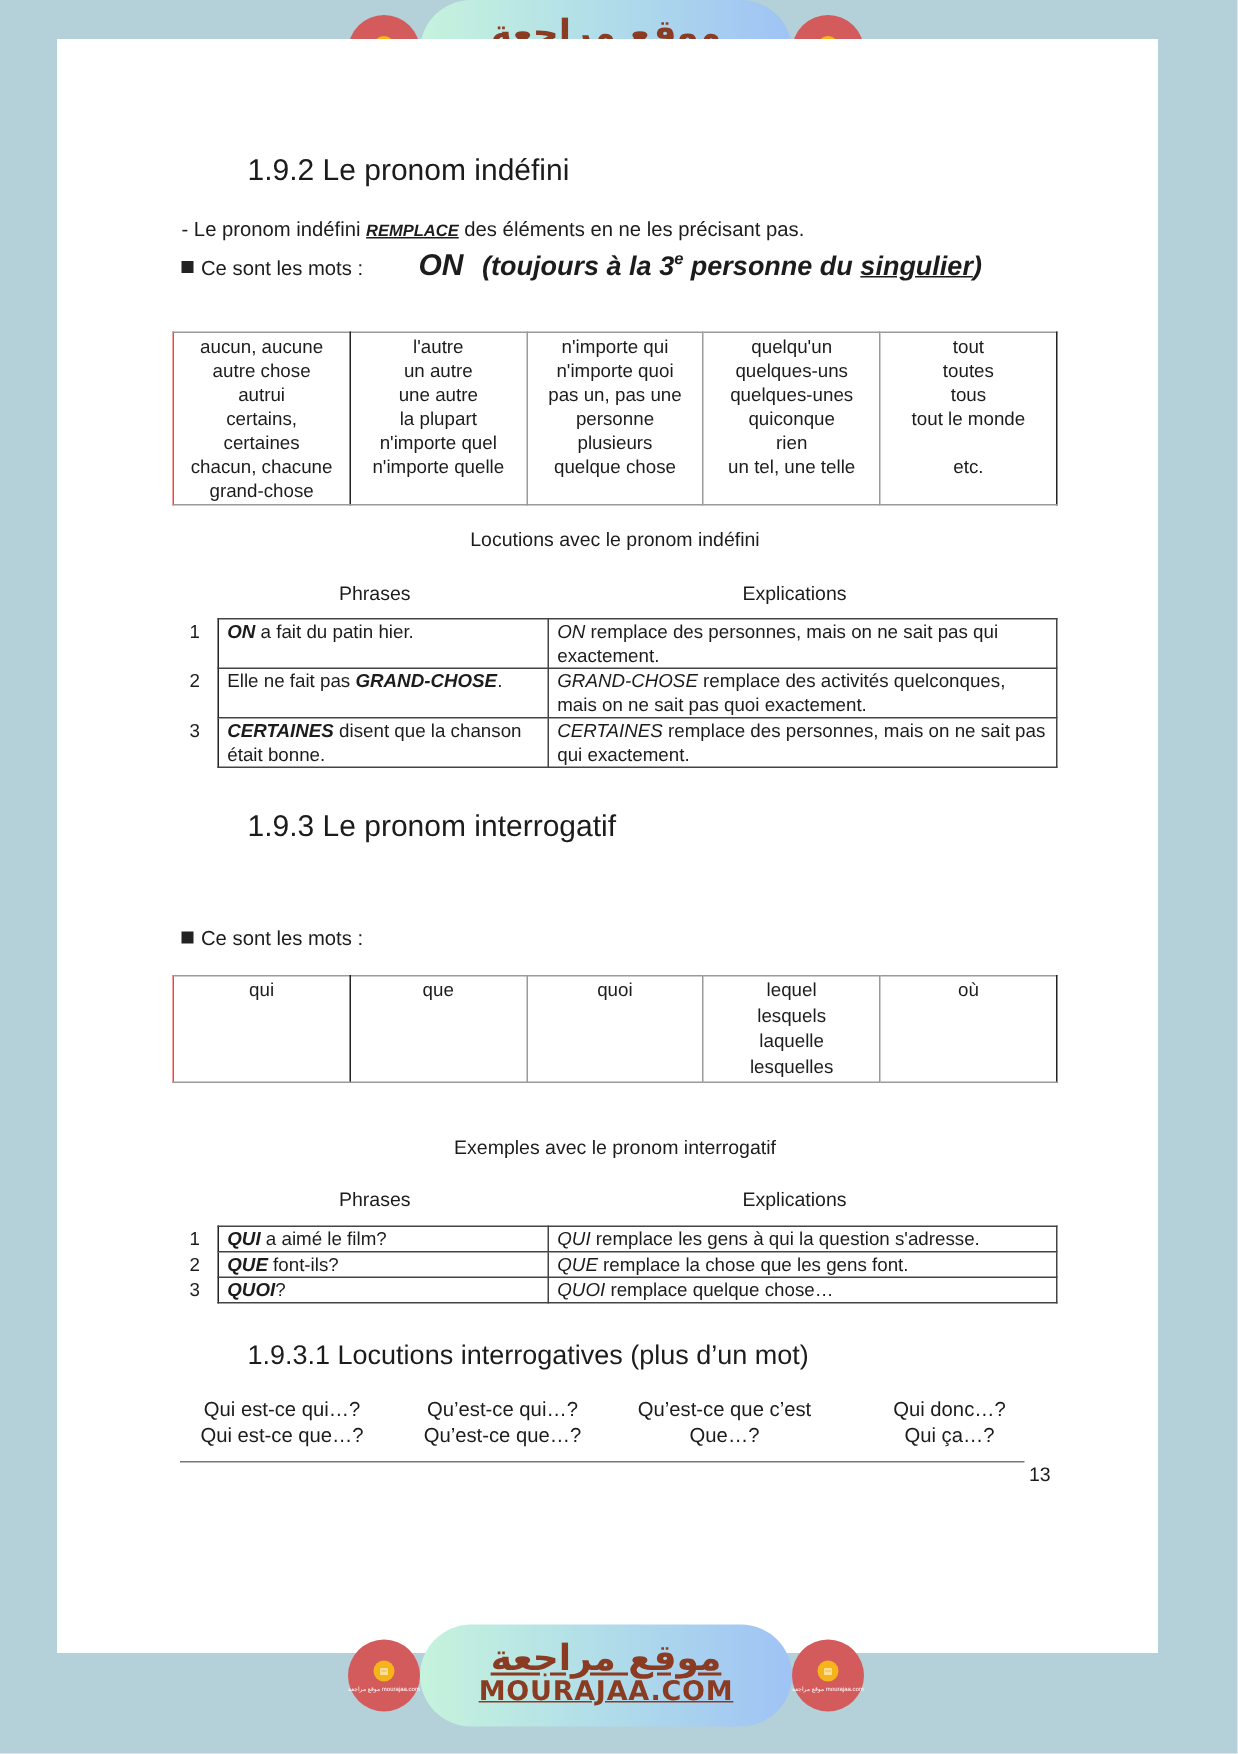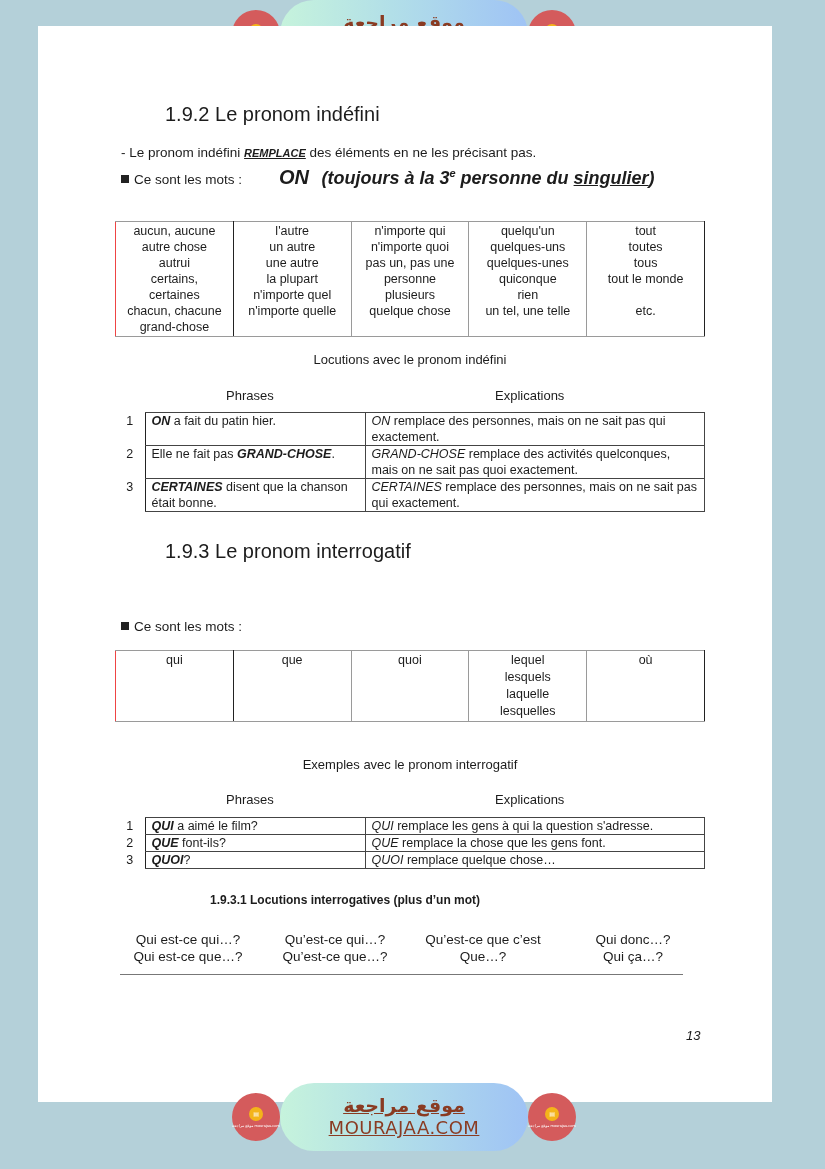--- a/index.html
+++ b/index.html
@@ -25,26 +25,26 @@
   .banner.bottom { top: 1083px; }
   .pill {
     position: absolute;
     left: 48px; top: 0; width: 248px; height: 68px;
     border-radius: 34px;
     background: linear-gradient(90deg, #c6f3dc 0%, #b2dfe8 45%, #9fc3f5 100%);
     display: flex; flex-direction: column; align-items: center; justify-content: center;
   }
   .pill .ar {
     font-family: "DejaVu Sans", sans-serif;
-    font-size: 19px; font-weight: bold; color: #8a3b22;
+    font-size: 24px; font-weight: bold; color: #8a3b22;
     text-decoration: underline; line-height: 22px; direction: rtl;
   }
   .pill .en {
     font-family: "DejaVu Sans", sans-serif;
-    font-size: 18px; font-weight: normal; color: #8a3b22;
+    font-size: 18px; font-weight: bold; color: #8a3b22;
     text-decoration: underline; line-height: 24px; letter-spacing: 0.5px;
   }
   .circle {
     position: absolute; top: 10px;
     width: 48px; height: 48px; border-radius: 50%;
     background: #d45b5c;
     display: flex; flex-direction: column; align-items: center; justify-content: center;
   }
   .circle.left { left: 0; }
   .circle.right { left: 296px; }
@@ -54,21 +54,21 @@
     font-size: 6px; color: #fff; display:flex; align-items:center; justify-content:center;
   }
   .circle .tiny {
     font-size: 4px; color: #fff; line-height: 5px; text-align: center;
   }
 
   .abs { position: absolute; }
   h2 {
     font-weight: normal; font-size: 20px; color: #1c1c1c;
   }
-  h3 { font-weight: bold; font-size: 12px; margin-left: 45px; }
+  h3 { font-weight: normal; font-size: 18px; }
   .txt { font-size: 13.5px; }
   .small { font-size: 13px; }
   .sq { display: inline-block; width: 8px; height: 8px; background: #222; margin-right: 5px; vertical-align: 1px; }
   .big-on { font-size: 20px; font-weight: bold; font-style: italic; }
   .u { text-decoration: underline; }
   sup { font-size: 11px; }
 
   table { border-collapse: collapse; }
   .words td {
     border: 1px solid #9a9a9a;
@@ -268,21 +268,21 @@
   <div class="abs loc" style="left:375px; top:905px; width:140px;">
     <div>Qu’est-ce que c’est</div>
       <div>Que…?</div>
   </div>
   <div class="abs loc" style="left:540px; top:905px; width:110px;">
     <div>Qui donc…?</div>
       <div>Qui ça…?</div>
   </div>
 
   <div class="abs rule" style="left:82px; top:948px; width:563px;"></div>
-  <div class="abs small" style="left:648px; top:1002px;font-style:italic;">13</div>
+  <div class="abs small" style="left:648px; top:949px;">13</div>
 </div>
 
 <div class="banner bottom">
   <div class="circle left">
     <div class="dot">▤</div>
     <div class="tiny">موقع مراجعة mourajaa.com</div>
   </div>
   <div class="pill">
     <div class="ar">موقع مراجعة</div>
     <div class="en">MOURAJAA.COM</div>

